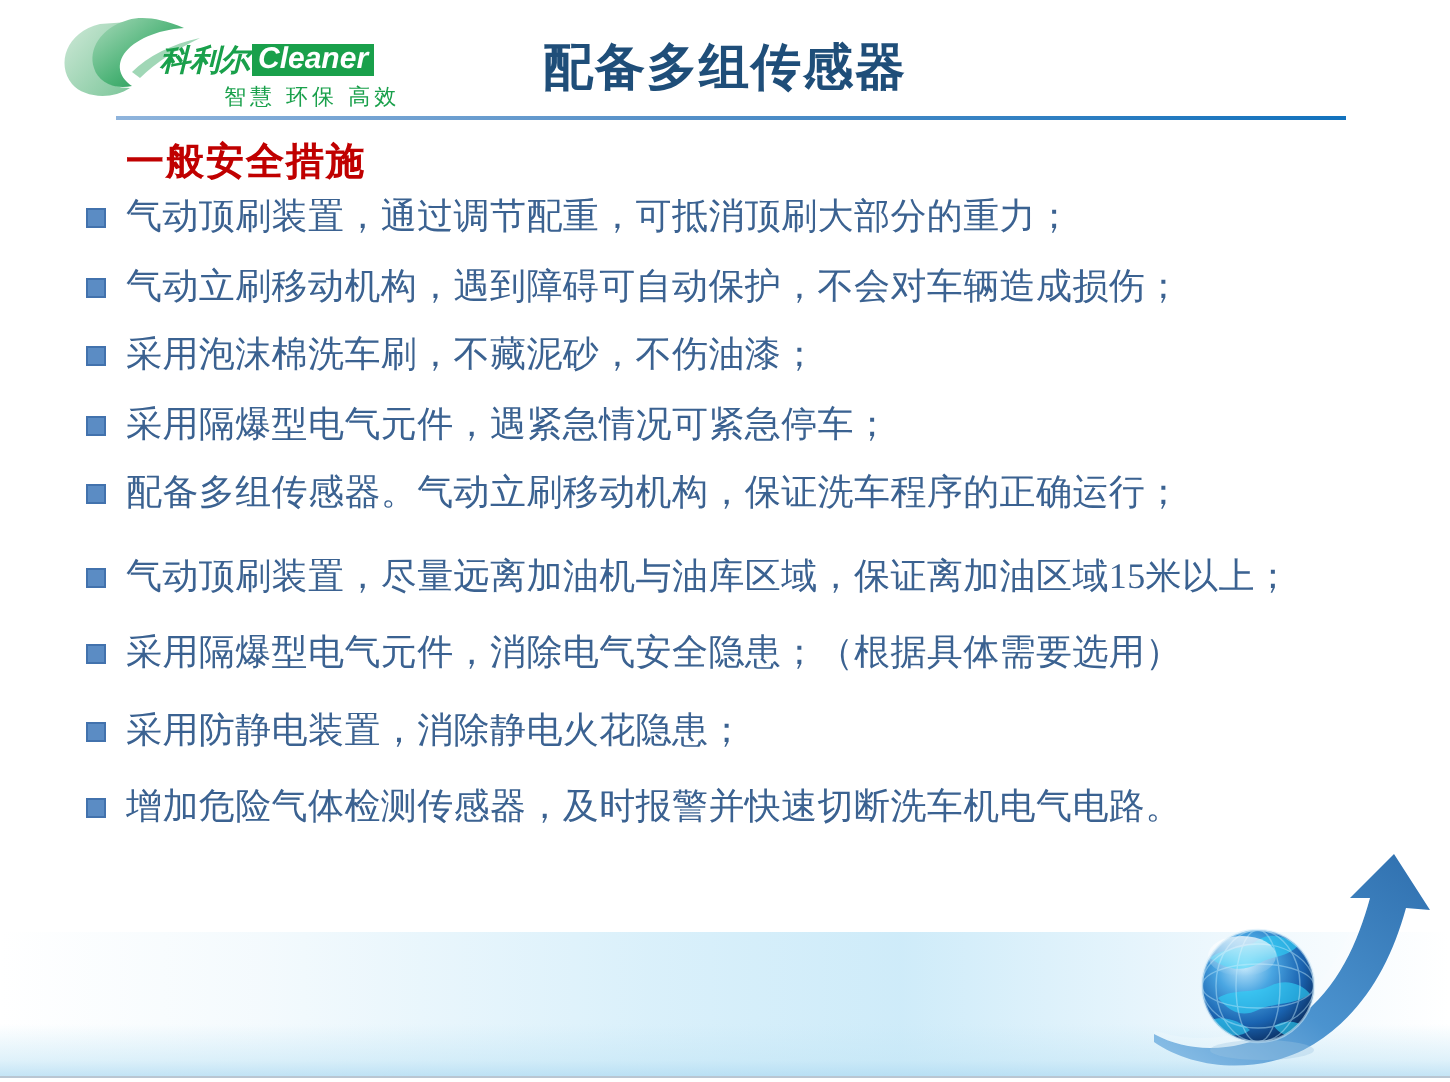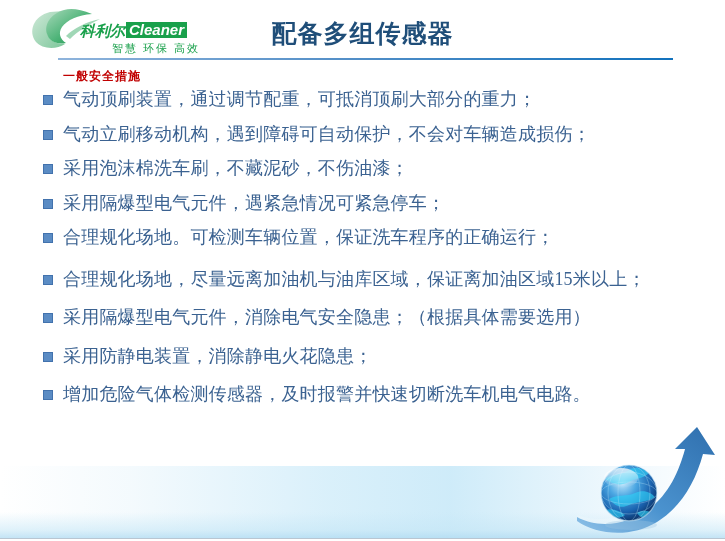--- a/index.html
+++ b/index.html
@@ -122,21 +122,21 @@
 
   
   .body-area {
     position: absolute;
     left: 0;
     top: 68px;
     width: 725px;
   }
   .section-head {
     font-family: "Liberation Sans", "DejaVu Sans", sans-serif;
-    font-size: 12px;
+    font-size: 19px;
     font-weight: bold;
     color: #c00000;
     letter-spacing: 1px;
     margin: 0 0 2px 0;
     padding-left: 63px;
   }
   .section-head.second { padding-top: 16px; }
 
   ul.bullets {
     list-style: none;
@@ -227,28 +227,28 @@
       <li>
         <span class="marker"></span>
         <span>采用泡沫棉洗车刷，不藏泥砂，不伤油漆；</span>
       </li>
       <li>
         <span class="marker"></span>
         <span>采用隔爆型电气元件，遇紧急情况可紧急停车；</span>
       </li>
       <li class="gap2">
         <span class="marker"></span>
-        <span>合理规化场地。可检测车辆位置，保证洗车程序的正确运行；</span>
+        <span>配备多组传感器。气动立刷移动机构，保证洗车程序的正确运行；</span>
       </li>
     </ul>
 
     <ul class="bullets">
       <li class="gap">
         <span class="marker"></span>
-        <span>合理规化场地，尽量远离加油机与油库区域，保证离加油区域15米以上；</span>
+        <span>气动顶刷装置，尽量远离加油机与油库区域，保证离加油区域15米以上；</span>
       </li>
       <li class="gap">
         <span class="marker"></span>
         <span>采用隔爆型电气元件，消除电气安全隐患；（根据具体需要选用）</span>
       </li>
       <li class="gap">
         <span class="marker"></span>
         <span>采用防静电装置，消除静电火花隐患；</span>
       </li>
       <li>

